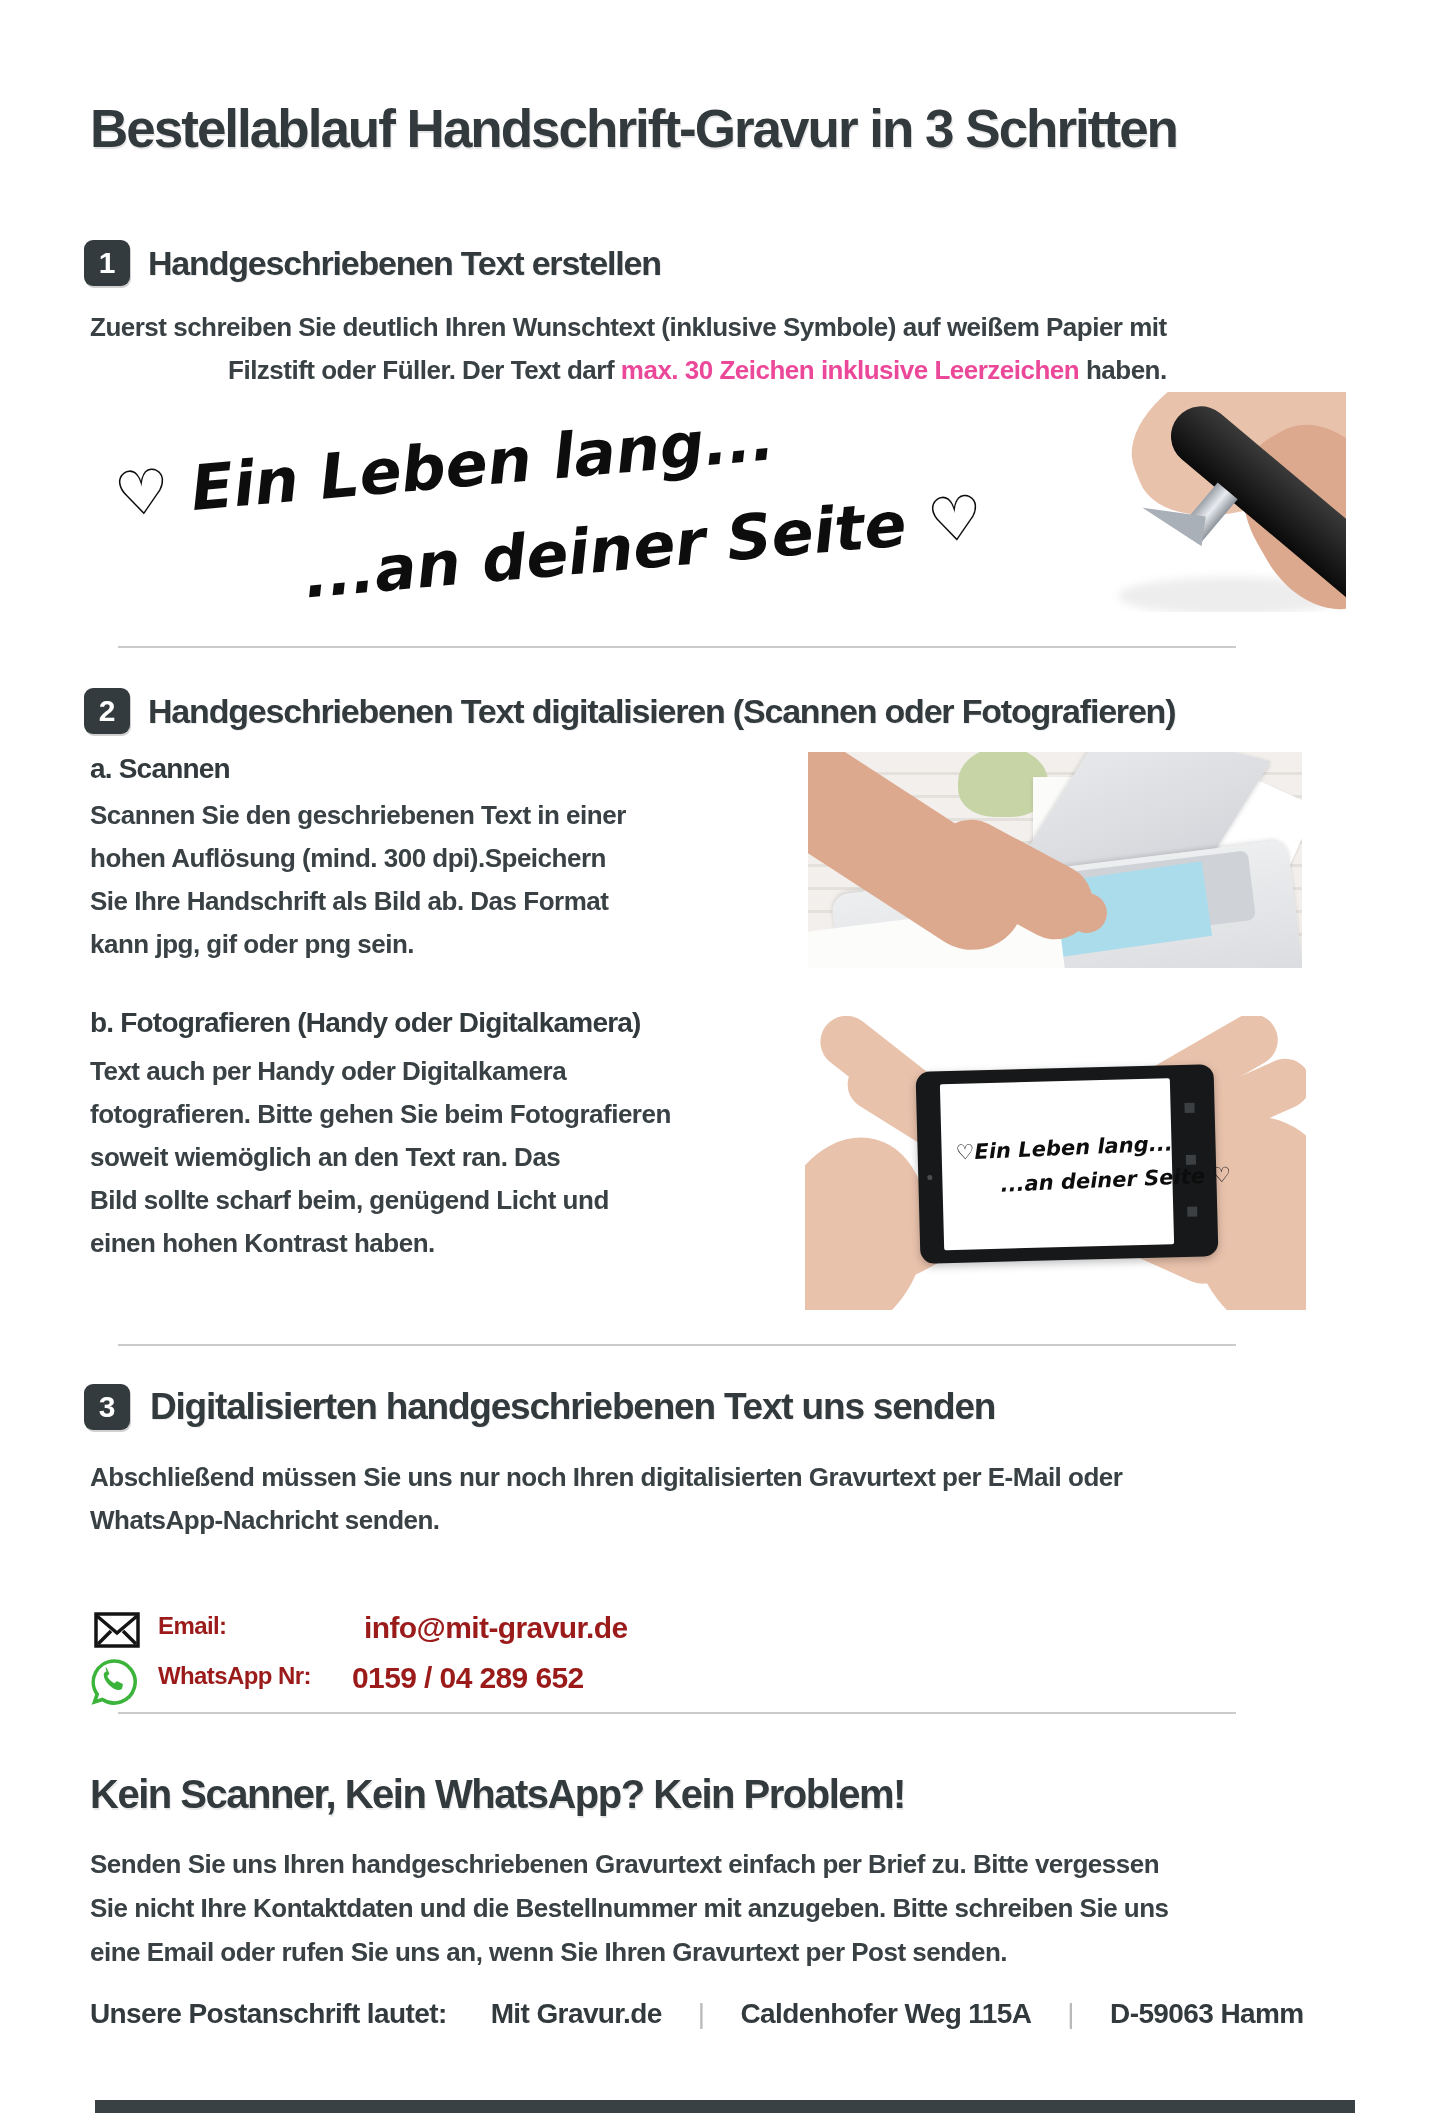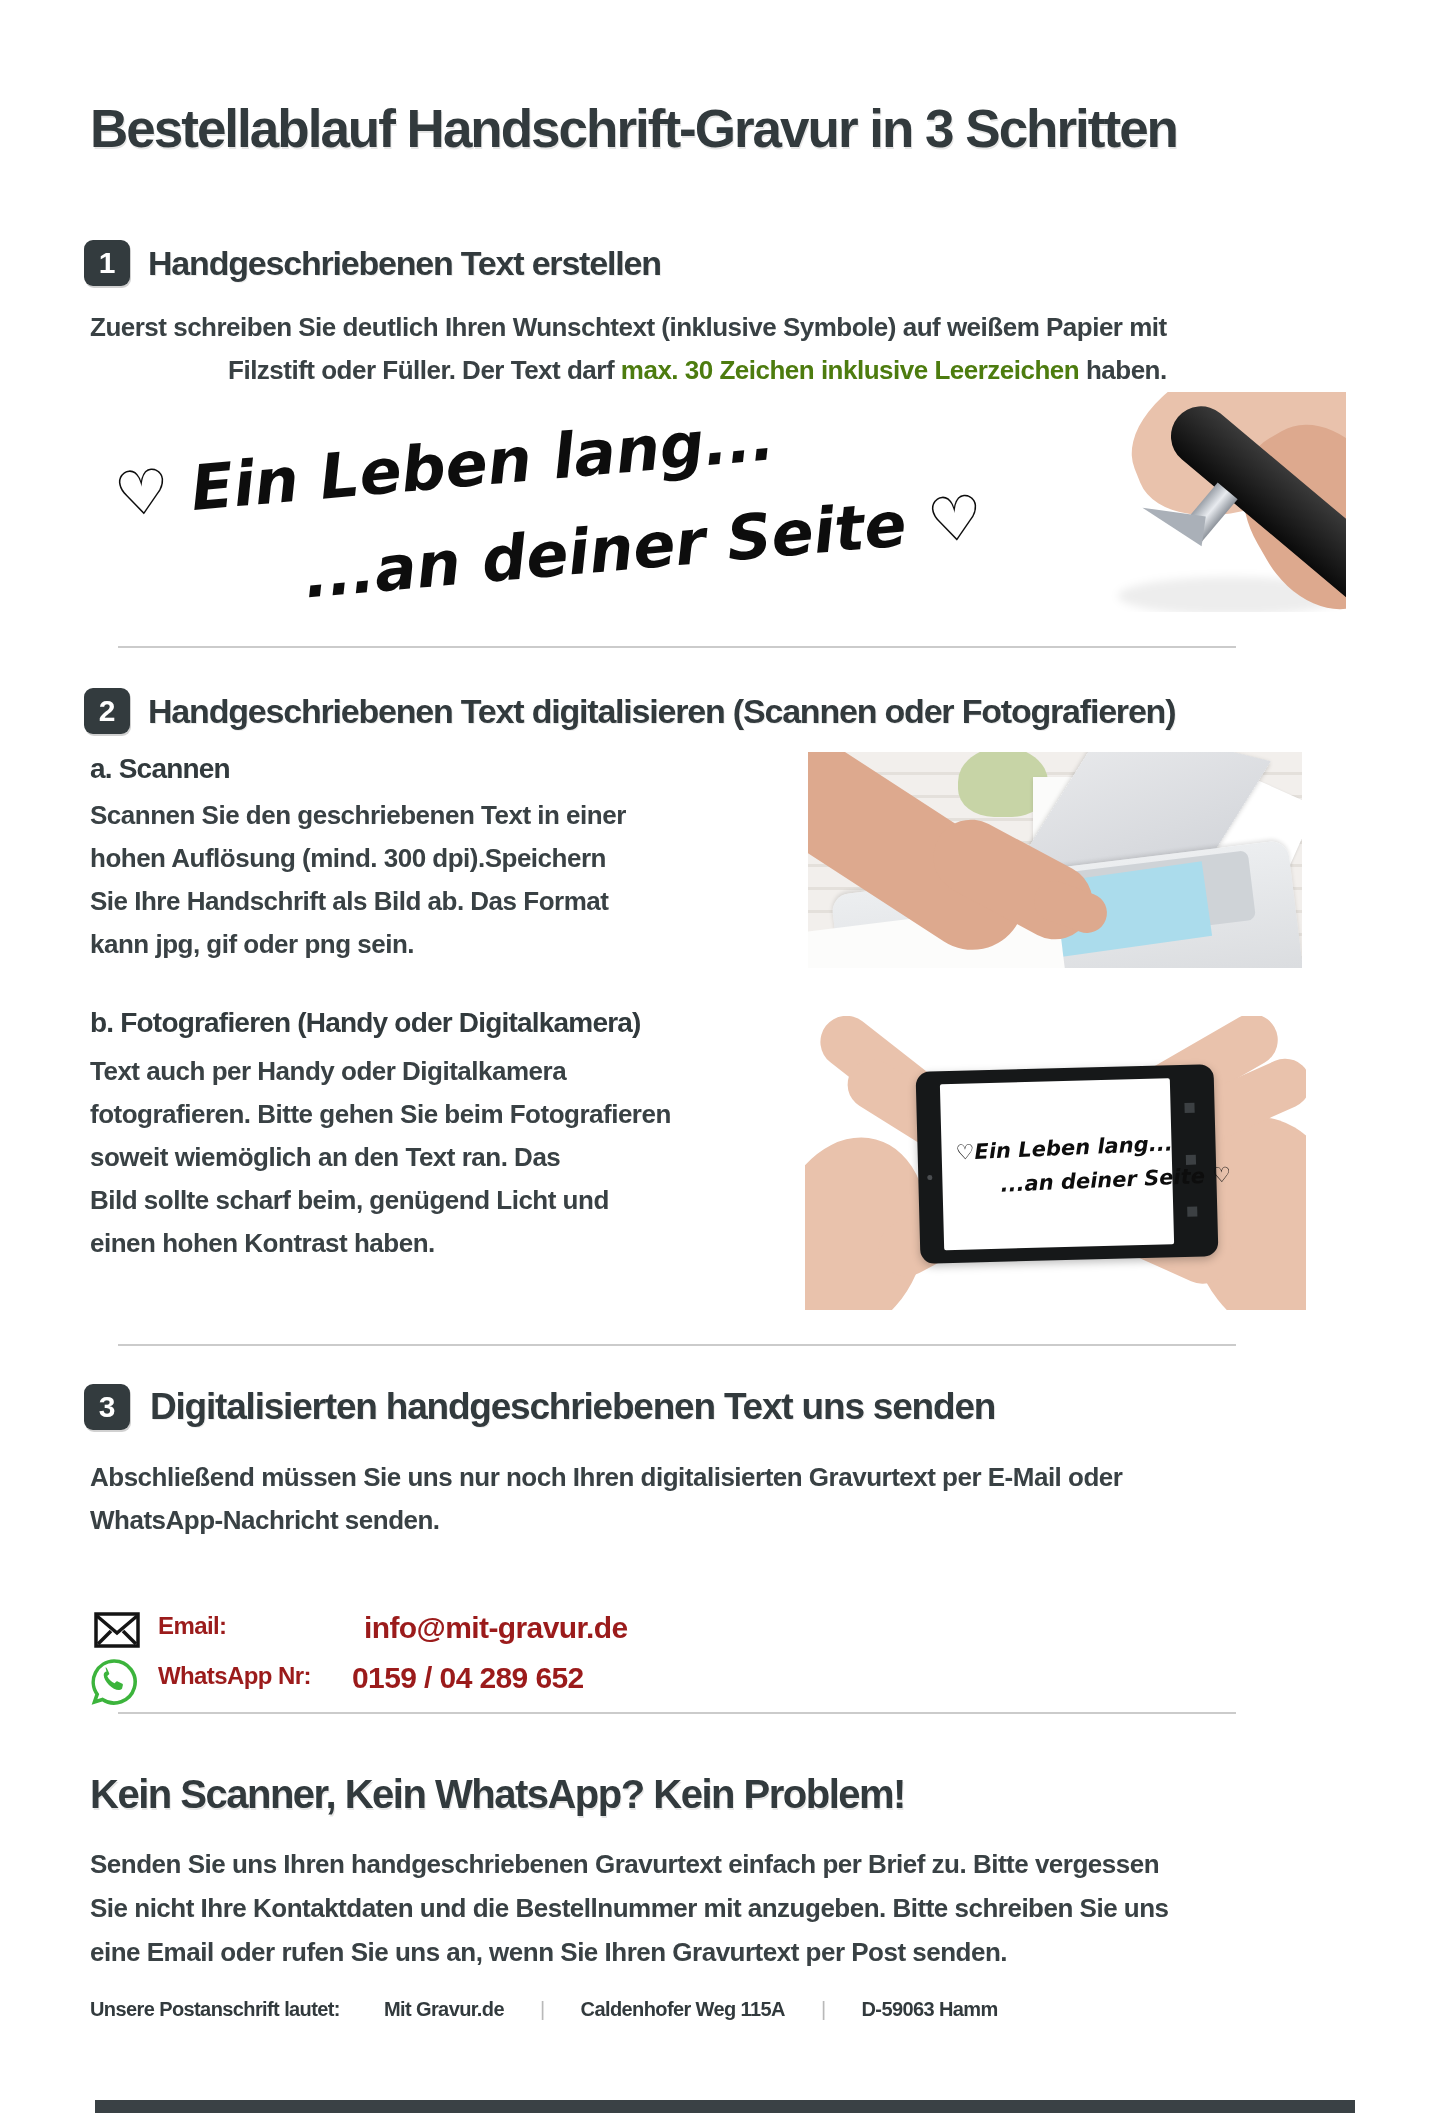--- a/index.html
+++ b/index.html
@@ -11,27 +11,27 @@
   .h-title{font-size:53px;font-weight:700;letter-spacing:-2px;line-height:1;color:#323A3D;white-space:nowrap;text-shadow:1px 2px 0 rgba(0,0,0,0.10);}
   .badge{width:46px;height:46px;background:#333B3E;border-radius:9px;color:#ffffff;
          font-weight:700;font-size:30px;display:flex;align-items:center;justify-content:center;
          box-shadow:1px 2px 0 rgba(0,0,0,0.18);}
   .h-step{font-size:34px;font-weight:700;letter-spacing:-1.2px;line-height:46px;white-space:nowrap;color:#323A3D;text-shadow:1px 1px 0 rgba(0,0,0,0.08);}
   .h-step3{font-size:37px;font-weight:700;letter-spacing:-1.2px;line-height:46px;white-space:nowrap;color:#323A3D;text-shadow:1px 1px 0 rgba(0,0,0,0.08);}
   .h-sub{font-size:28px;font-weight:700;letter-spacing:-0.8px;line-height:1.1;white-space:nowrap;color:#323A3D;}
   .h-kein{font-size:40px;font-weight:700;letter-spacing:-1.5px;line-height:1;white-space:nowrap;color:#323A3D;text-shadow:1px 2px 0 rgba(0,0,0,0.10);}
   .bodytxt{font-size:26px;font-weight:700;letter-spacing:-0.5px;line-height:43px;color:#394144;}
   .bodytxt .ln{white-space:nowrap;}
-  .red{color:#4d7c0f;}
+  .red{color:#ec4899;}
   .divider{height:2px;background:#CBCBCB;}
   .photo{overflow:hidden;background:#ffffff;}
   .script{font-family:"DejaVu Sans",sans-serif;font-style:italic;font-weight:700;color:#0d0d0d;}
   .contact-label{font-size:24px;font-weight:700;letter-spacing:-0.6px;color:#9B1B1B;white-space:nowrap;}
   .contact-value{font-size:30px;font-weight:700;letter-spacing:-0.6px;color:#9B1B1B;white-space:nowrap;}
-  .addr{font-size:20px;font-weight:700;letter-spacing:-0.6px;color:#323A3D;white-space:nowrap;}
+  .addr{font-size:28px;font-weight:700;letter-spacing:-0.6px;color:#323A3D;white-space:nowrap;}
   .addr-sep{color:#B9B9B9;font-weight:400;}
   .skin{background:#E9C2AC;}
   .skin2{background:#DDA98E;}
 </style>
 </head>
 <body>
 
 <div class="abs h-title" style="left:90px;top:102px;">Bestellablauf Handschrift-Gravur in 3 Schritten</div>
 
 <div class="abs badge" style="left:84px;top:240px;">

